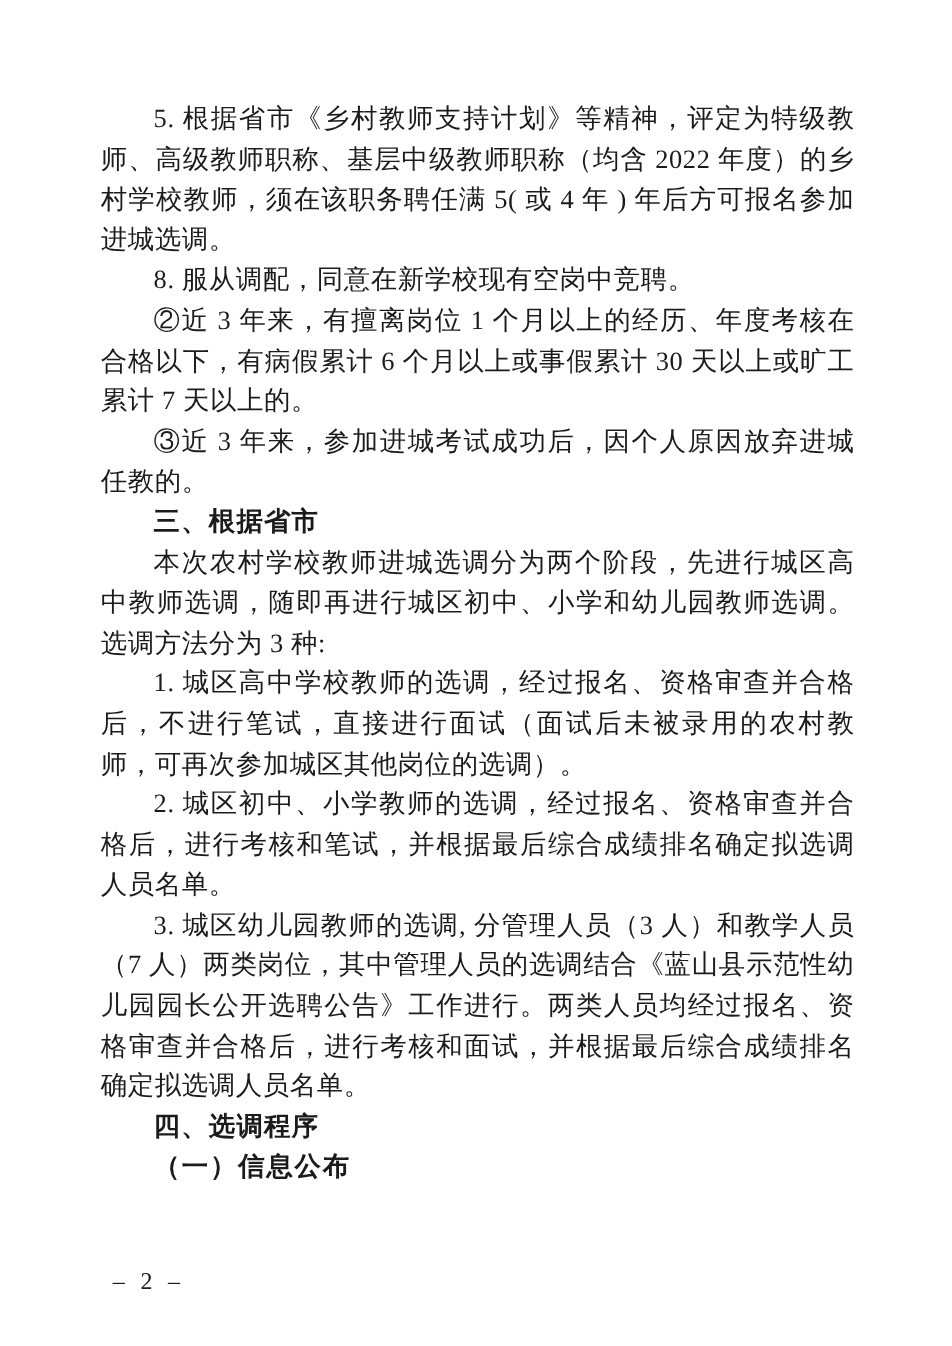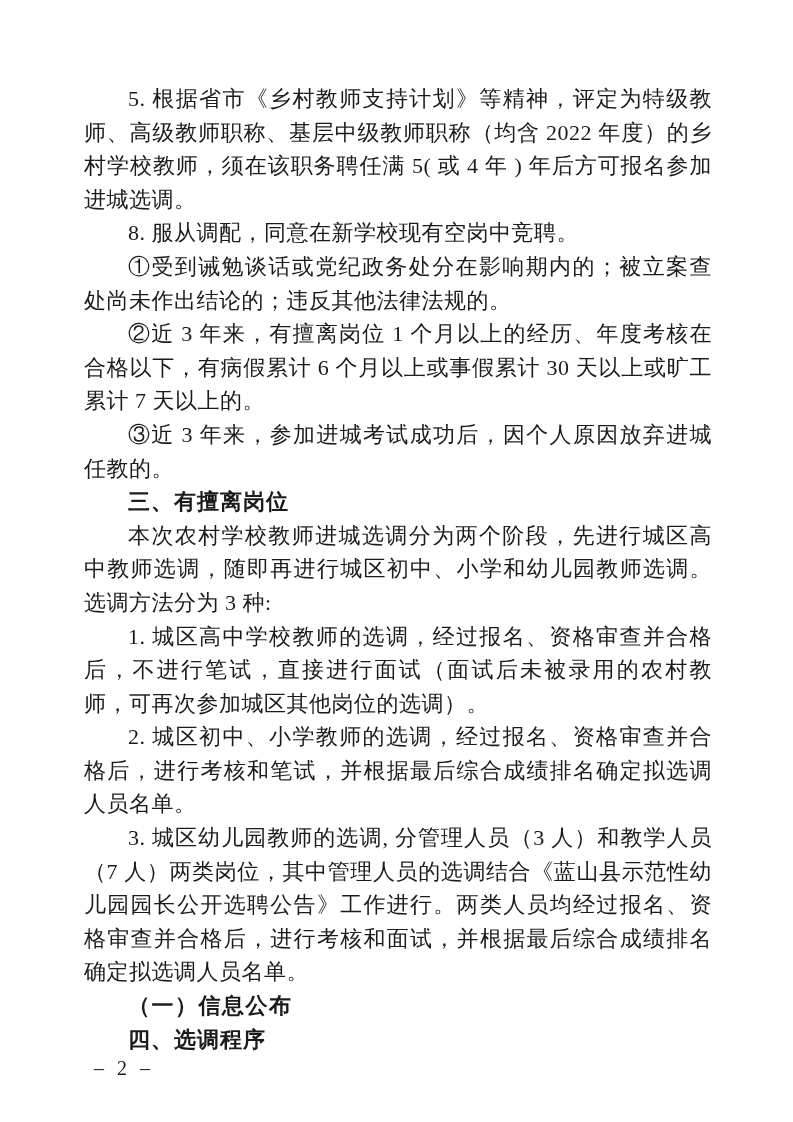--- a/index.html
+++ b/index.html
@@ -50,25 +50,24 @@
     letter-spacing: 4px;
   }
 </style>
 </head>
 <body>
 
 <div class="page">
   <main>
       <p class="para body">5. 根据省市《乡村教师支持计划》等精神，评定为特级教师、高级教师职称、基层中级教师职称（均含 2022 年度）的乡村学校教师，须在该职务聘任满 5( 或 4 年 ) 年后方可报名参加进城选调。</p>
       <p class="para body">8. 服从调配，同意在新学校现有空岗中竞聘。</p>
-      <p class="para body">①受到诫勉谈话或党纪政务处分在影响期内的；被立案查处尚未作出结论的；违反其他法律法规的。</p>
       <p class="para body">②近 3 年来，有擅离岗位 1 个月以上的经历、年度考核在合格以下，有病假累计 6 个月以上或事假累计 30 天以上或旷工累计 7 天以上的。</p>
       <p class="para body">③近 3 年来，参加进城考试成功后，因个人原因放弃进城任教的。</p>
-      <p class="para heading-hei">三、有擅离岗位</p>
+      <p class="para heading-hei">三、根据省市</p>
       <p class="para body">本次农村学校教师进城选调分为两个阶段，先进行城区高中教师选调，随即再进行城区初中、小学和幼儿园教师选调。选调方法分为 3 种:</p>
       <p class="para body">1. 城区高中学校教师的选调，经过报名、资格审查并合格后，不进行笔试，直接进行面试（面试后未被录用的农村教师，可再次参加城区其他岗位的选调）。</p>
       <p class="para body">2. 城区初中、小学教师的选调，经过报名、资格审查并合格后，进行考核和笔试，并根据最后综合成绩排名确定拟选调人员名单。</p>
       <p class="para body">3. 城区幼儿园教师的选调, 分管理人员（3 人）和教学人员（7 人）两类岗位，其中管理人员的选调结合《蓝山县示范性幼儿园园长公开选聘公告》工作进行。两类人员均经过报名、资格审查并合格后，进行考核和面试，并根据最后综合成绩排名确定拟选调人员名单。</p>
+      <p class="para heading-hei">四、选调程序</p>
       <p class="para heading-kai">（一）信息公布</p>
-      <p class="para heading-hei">四、选调程序</p>
     </main>
   <div class="page-number">– 2 –</div>
 </div>
 
 </body></html>

